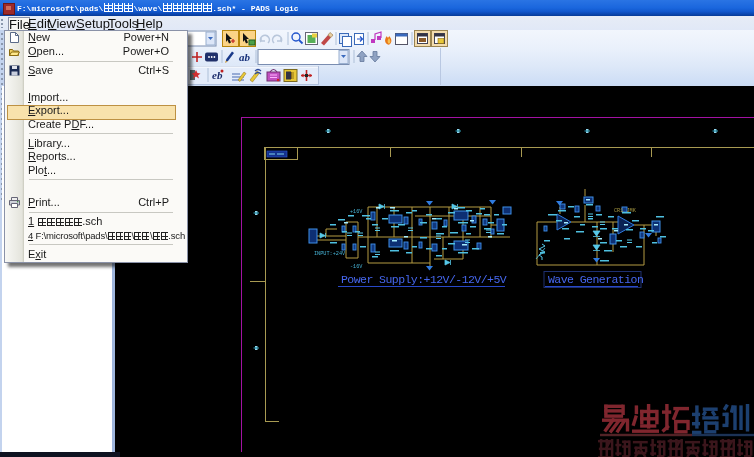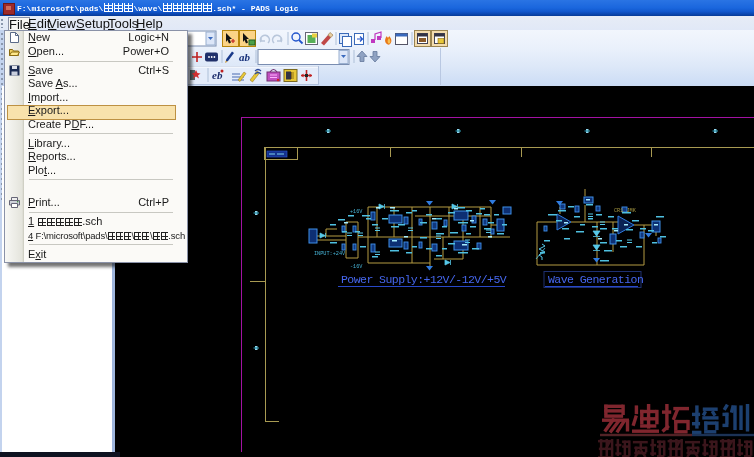--- a/index.html
+++ b/index.html
@@ -472,42 +472,39 @@
   <div class="abs" id="bstrip"></div>
   <div class="abs" id="fmenu">
     <div class="gut"></div>
     <div id="hilite"></div>
     <div class="fitem" style="top:0px;">
       <svg class="micon" viewBox="0 0 11 11">
         <path d="M1.5 0.5 h5 l3 3 v7 h-8 z" fill="#fff" stroke="#5a6a88"></path>
         <path d="M6.5 0.5 v3 h3" fill="none" stroke="#5a6a88"></path>
       </svg>
       <span class="lbl"><span class="mu">N</span>ew</span>
-      <span class="sc">Logic+N</span>
+      <span class="sc">Power+N</span>
     </div>
     <div class="fitem" style="top:13.5px;">
       <svg class="micon" viewBox="0 0 11 11">
         <path d="M0.5 9.5 v-6 h3 l1 1.5 h5 v4.5 z" fill="#f0d060" stroke="#8a6a10"></path>
         <path d="M0.5 9.5 l2-3.5 h8 l-2 3.5z" fill="#ffe88a" stroke="#8a6a10"></path>
       </svg>
       <span class="lbl"><span class="mu">O</span>pen...</span>
       <span class="sc">Power+O</span>
     </div>
     <div class="fsep" style="top:29.5px;"></div>
     <div class="fitem" style="top:32.5px;">
       <svg class="micon" viewBox="0 0 11 11">
         <path d="M0.5 0.5 h10 v10 h-10z" fill="#1a2a52"></path>
         <path d="M3 1 h5 v3 h-5z" fill="#dfe2ea"></path>
         <path d="M2.5 6.5 h6 v4 h-6z" fill="#c8cedd"></path>
       </svg>
       <span class="lbl"><span class="mu">S</span>ave</span>
       <span class="sc">Ctrl+S</span>
-    </div>
-    <div class="fitem" style="top:46px;">
-      <span class="lbl">Save <span class="mu">A</span>s...</span>
     </div>
     <div class="fitem" style="top:59.5px;">
       <span class="lbl"><span class="mu">I</span>mport...</span>
     </div>
     <div class="fitem" style="top:73px;">
       <span class="lbl"><span class="mu">E</span>xport...</span>
     </div>
     <div class="fitem" style="top:86.5px;">
       <span class="lbl">Create P<span class="mu">D</span>F...</span>
     </div>

